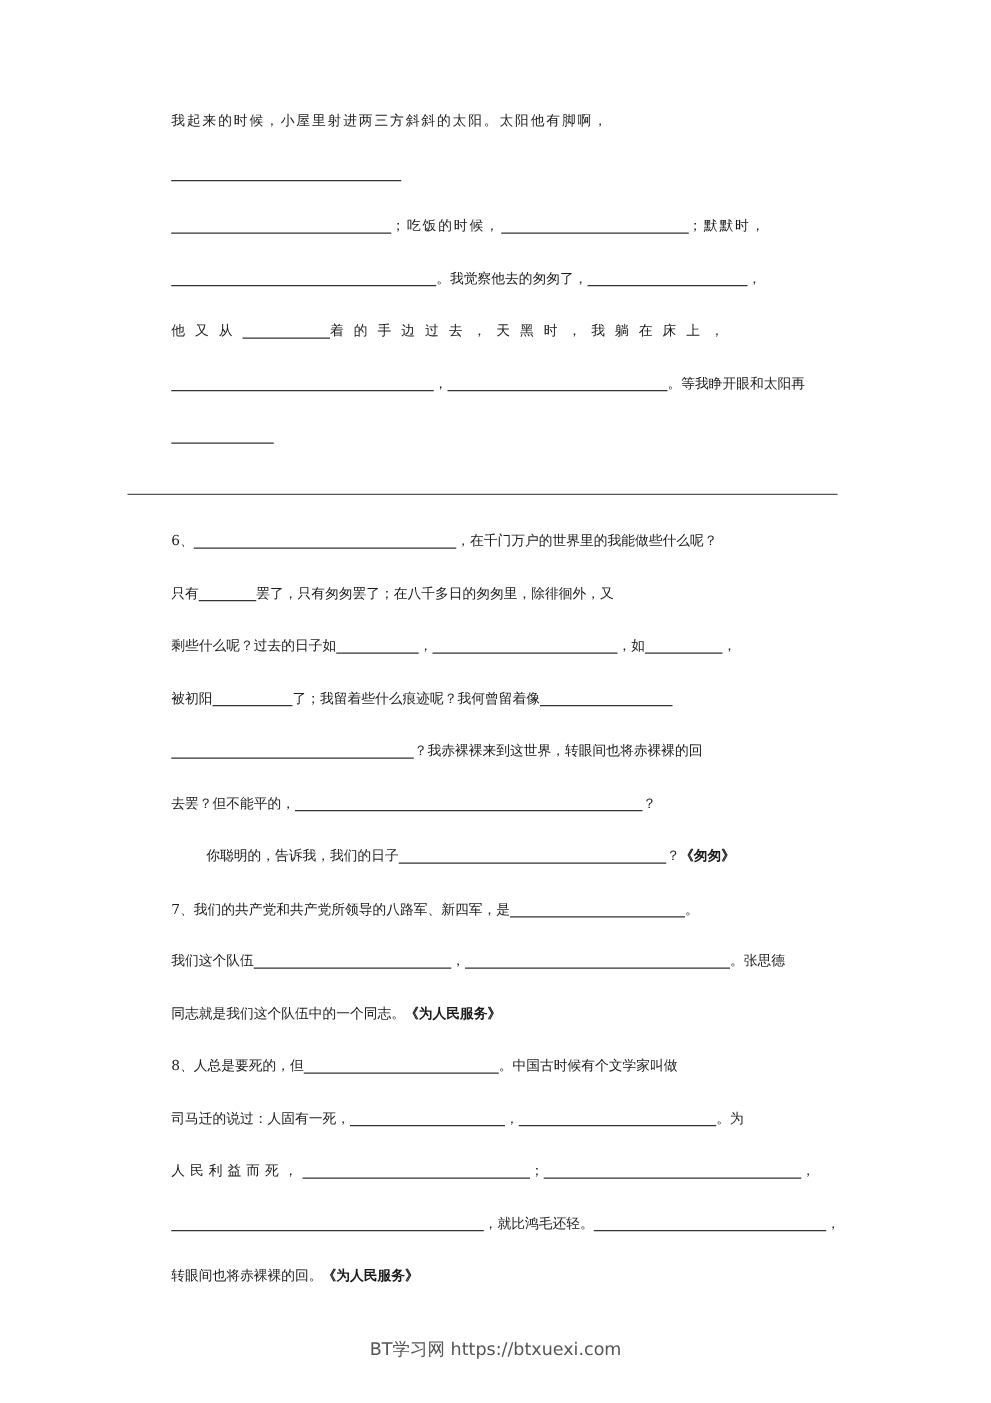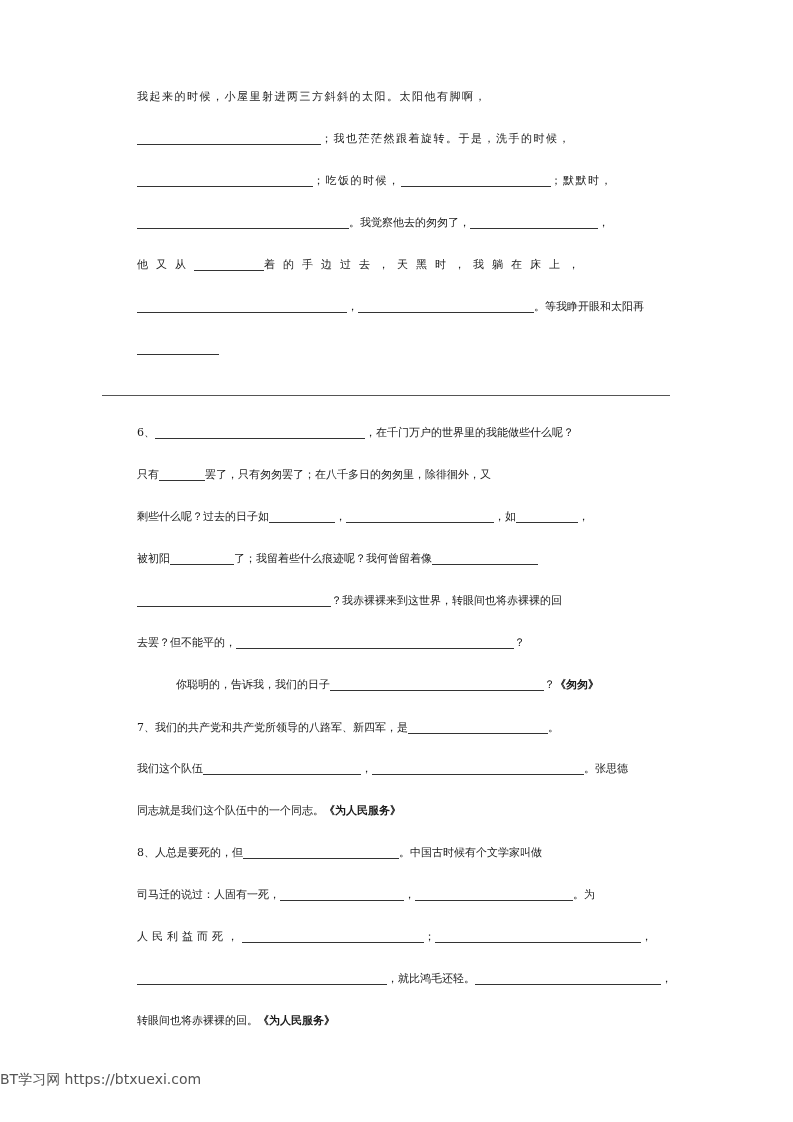--- a/index.html
+++ b/index.html
@@ -7,42 +7,42 @@
            font-family: "DejaVu Serif", "Liberation Serif", serif; color: #1a1a1a; }
     .page { position: absolute; left: 0; top: 0; width: 793px; height: 1122px; }
     .line { position: absolute; left: 102px; width: 590px; height: 24px;
             font-size: 11px; line-height: 24px; white-space: nowrap; margin-left: 35px; }
     .seg { display: inline-block; vertical-align: baseline; }
     .blank { display: inline-block; height: 17px; border-bottom: 1px solid #333;
              vertical-align: baseline; margin-bottom: -3px; }
     .bold { font-weight: bold; }
     .rule { position: absolute; left: 102px; top: 395px; width: 568px; height: 0;
             border-top: 1px solid #555; }
-    .footer { position: absolute; top: 1071px; left: 0; width: 793px; text-align: left;
+    .footer { position: absolute; top: 1071px; left: 0; width: 793px; text-align: center;
               font-family: "DejaVu Sans", "Liberation Sans", sans-serif; font-size: 14px; color: #555; }
   </style>
 </head>
 <body>
 
 <div class="page">
   <div id="lines">
       <div class="line" style="top: 85px;"><span class="seg" style="letter-spacing: 1.5px;">我起来的时候，小屋里射进两三方斜斜的太阳。太阳他有脚啊，</span></div>
-      <div class="line" style="top: 127px;"><span class="blank" style="width: 184px;"></span><span class="seg" style="letter-spacing: 1.5px;">；我也茫茫然跟着旋转。于是，洗手的时候，</span></div>
+      <div class="line" style="top: 127px;"><span class="blank" style="width: 184px;"></span></div>
       <div class="line" style="top: 169px;"><span class="blank" style="width: 176px;"></span><span class="seg" style="letter-spacing: 1.5px;">；吃饭的时候，</span><span class="blank" style="width: 150px;"></span><span class="seg" style="letter-spacing: 1.5px;">；默默时，</span></div>
       <div class="line" style="top: 211px; font-family: Liberation Mono, monospace;"><span class="blank" style="width: 212px;"></span><span class="seg">。我觉察他去的匆匆了，</span><span class="blank" style="width: 128px;"></span><span class="seg">，</span></div>
       <div class="line" style="top: 253px;"><span class="seg" style="letter-spacing: 8px;">他又从</span><span class="blank" style="width: 70px;"></span><span class="seg" style="letter-spacing: 8px;">着的手边过去，天黑时，我躺在床上，</span></div>
       <div class="line" style="top: 295px;"><span class="blank" style="width: 210px;"></span><span class="seg">，</span><span class="blank" style="width: 176px;"></span><span class="seg">。等我睁开眼和太阳再</span></div>
       <div class="line" style="top: 337px;"><span class="blank" style="width: 82px;"></span></div>
       <div class="line" style="top: 421px;"><span class="seg">6、</span><span class="blank" style="width: 210px;"></span><span class="seg">，在千门万户的世界里的我能做些什么呢？</span></div>
       <div class="line" style="top: 463px;"><span class="seg">只有</span><span class="blank" style="width: 46px;"></span><span class="seg">罢了，只有匆匆罢了；在八千多日的匆匆里，除徘徊外，又</span></div>
       <div class="line" style="top: 505px;"><span class="seg">剩些什么呢？过去的日子如</span><span class="blank" style="width: 66px;"></span><span class="seg">，</span><span class="blank" style="width: 148px;"></span><span class="seg">，如</span><span class="blank" style="width: 62px;"></span><span class="seg">，</span></div>
       <div class="line" style="top: 547px;"><span class="seg">被初阳</span><span class="blank" style="width: 64px;"></span><span class="seg"> 了；我留着些什么痕迹呢？我何曾留着像</span><span class="blank" style="width: 106px;"></span></div>
       <div class="line" style="top: 589px;"><span class="blank" style="width: 194px;"></span><span class="seg">？我赤裸裸来到这世界，转眼间也将赤裸裸的回</span></div>
       <div class="line" style="top: 631px;"><span class="seg">去罢？但不能平的，</span><span class="blank" style="width: 278px;"></span><span class="seg">？</span></div>
-      <div class="line" style="top: 673px; left: 141px;"><span class="seg">你聪明的，告诉我，我们的日子</span><span class="blank" style="width: 214px;"></span><span class="seg">？ </span><span class="seg bold">《匆匆》</span></div>
+      <div class="line" style="top: 673px; left: 130px;"><span class="seg">你聪明的，告诉我，我们的日子</span><span class="blank" style="width: 214px;"></span><span class="seg">？ </span><span class="seg bold">《匆匆》</span></div>
       <div class="line" style="top: 716px;"><span class="seg">7、我们的共产党和共产党所领导的八路军、新四军，是</span><span class="blank" style="width: 140px;"></span><span class="seg">。</span></div>
       <div class="line" style="top: 757px;"><span class="seg">我们这个队伍</span><span class="blank" style="width: 158px;"></span><span class="seg">，</span><span class="blank" style="width: 212px;"></span><span class="seg">。张思德</span></div>
       <div class="line" style="top: 799px;"><span class="seg">同志就是我们这个队伍中的一个同志。</span><span class="seg bold">《为人民服务》</span></div>
       <div class="line" style="top: 841px;"><span class="seg">8、人总是要死的，但</span><span class="blank" style="width: 156px;"></span><span class="seg">。中国古时候有个文学家叫做</span></div>
       <div class="line" style="top: 883px;"><span class="seg">司马迁的说过：人固有一死，</span><span class="blank" style="width: 124px;"></span><span class="seg">，</span><span class="blank" style="width: 158px;"></span><span class="seg">。为</span></div>
       <div class="line" style="top: 925px;"><span class="seg" style="letter-spacing: 4px;">人民利益而死，</span><span class="blank" style="width: 182px;"></span><span class="seg">；</span><span class="blank" style="width: 206px;"></span><span class="seg">，</span></div>
       <div class="line" style="top: 967px;"><span class="blank" style="width: 250px;"></span><span class="seg">，就比鸿毛还轻。</span><span class="blank" style="width: 186px;"></span><span class="seg">，</span></div>
       <div class="line" style="top: 1009px;"><span class="seg">转眼间也将赤裸裸的回。</span><span class="seg bold">《为人民服务》</span></div>
     </div>
   <div class="rule" style="top: 395px;"></div>

